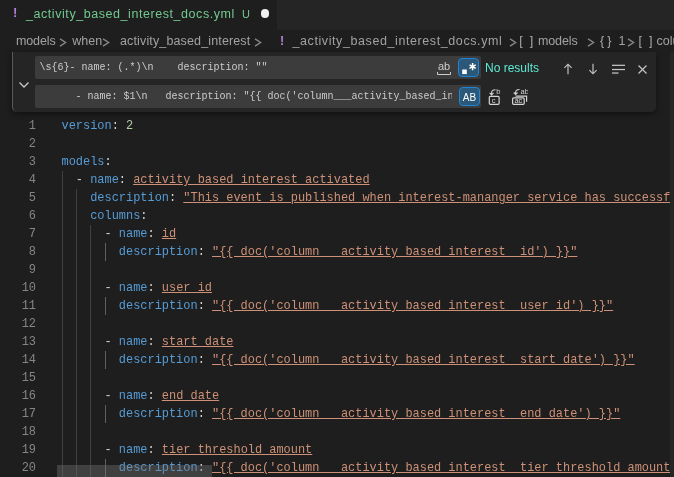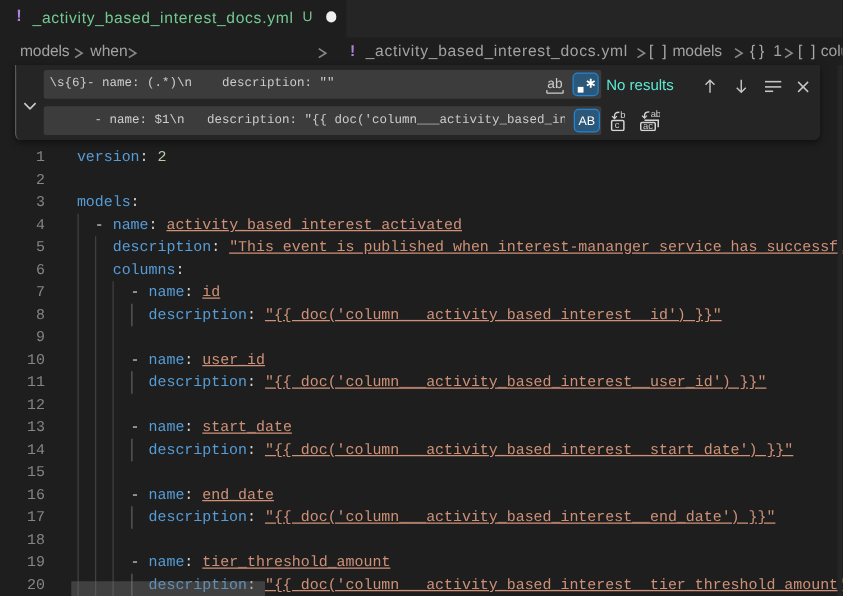--- a/index.html
+++ b/index.html
@@ -73,20 +73,21 @@
 
 <div id="crumbs">
     <span style="left:16px; letter-spacing:-0.12px;">models</span>
     <svg class="sep" style="left:58.5px;" width="8" height="9" viewBox="0 0 8 9">
       <path d="M1 0.9 L6.6 4.5 L1 8.1" stroke="#868686" stroke-width="1.4" fill="none"></path>
     </svg>
     <span style="left:72.3px;">when</span>
     <svg class="sep" style="left:101.5px;" width="8" height="9" viewBox="0 0 8 9">
       <path d="M1 0.9 L6.6 4.5 L1 8.1" stroke="#868686" stroke-width="1.4" fill="none"></path>
     </svg>
+    <span style="left:120px; letter-spacing:0.14px;">activity_based_interest</span>
     <svg class="sep" style="left:254.3px;" width="8" height="9" viewBox="0 0 8 9">
       <path d="M1 0.9 L6.6 4.5 L1 8.1" stroke="#868686" stroke-width="1.4" fill="none"></path>
     </svg>
     <span class="bang" style="left:280px;">!</span>
     <span style="left:292.5px; letter-spacing:0.59px;">_activity_based_interest_docs.yml</span>
     <svg class="sep" style="left:508.5px;" width="8" height="9" viewBox="0 0 8 9">
       <path d="M1 0.9 L6.6 4.5 L1 8.1" stroke="#868686" stroke-width="1.4" fill="none"></path>
     </svg>
     <span class="sym" style="left:519.3px;">[</span>
     <span class="sym" style="left:529.8px;">]</span>

